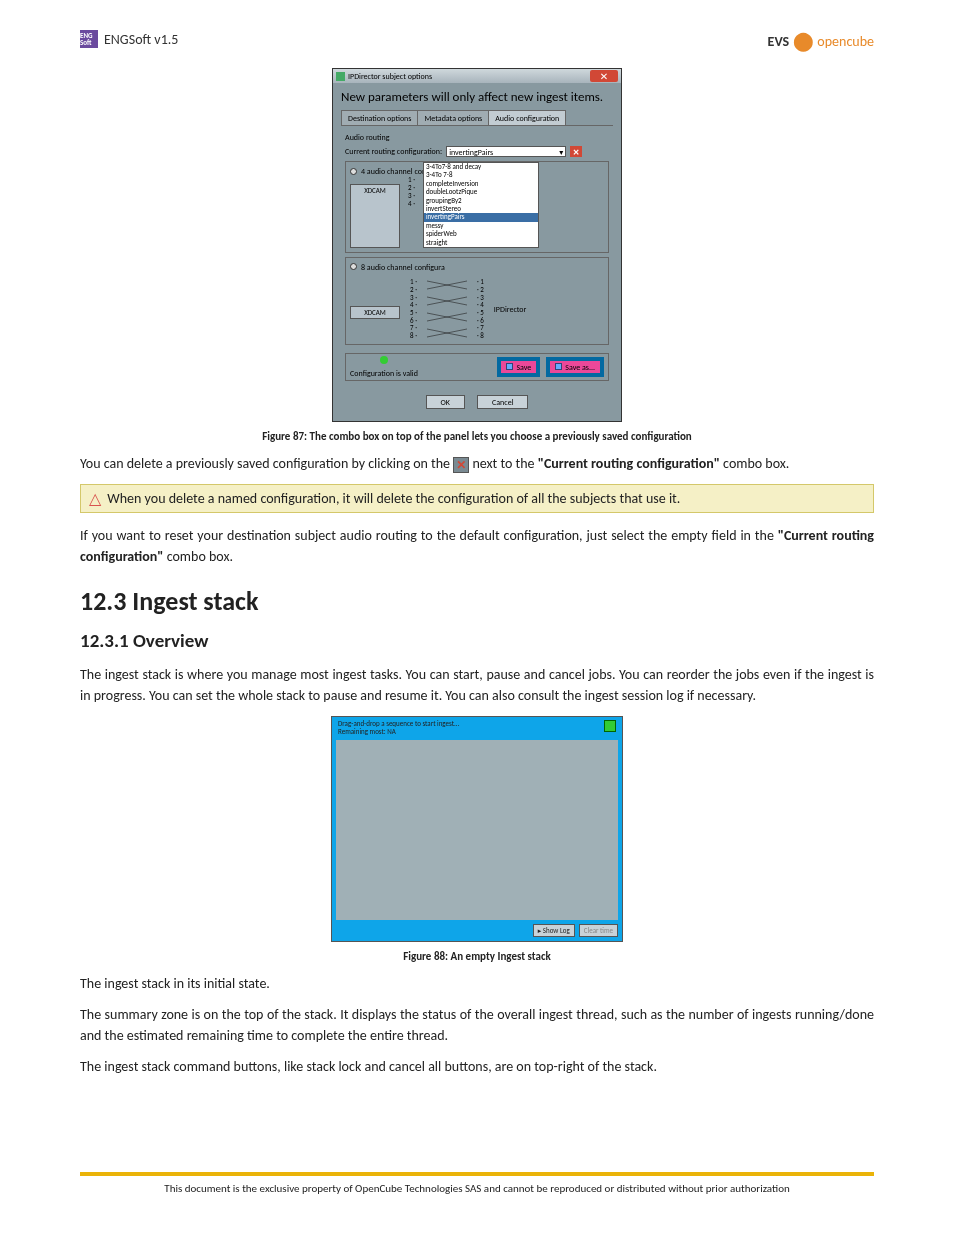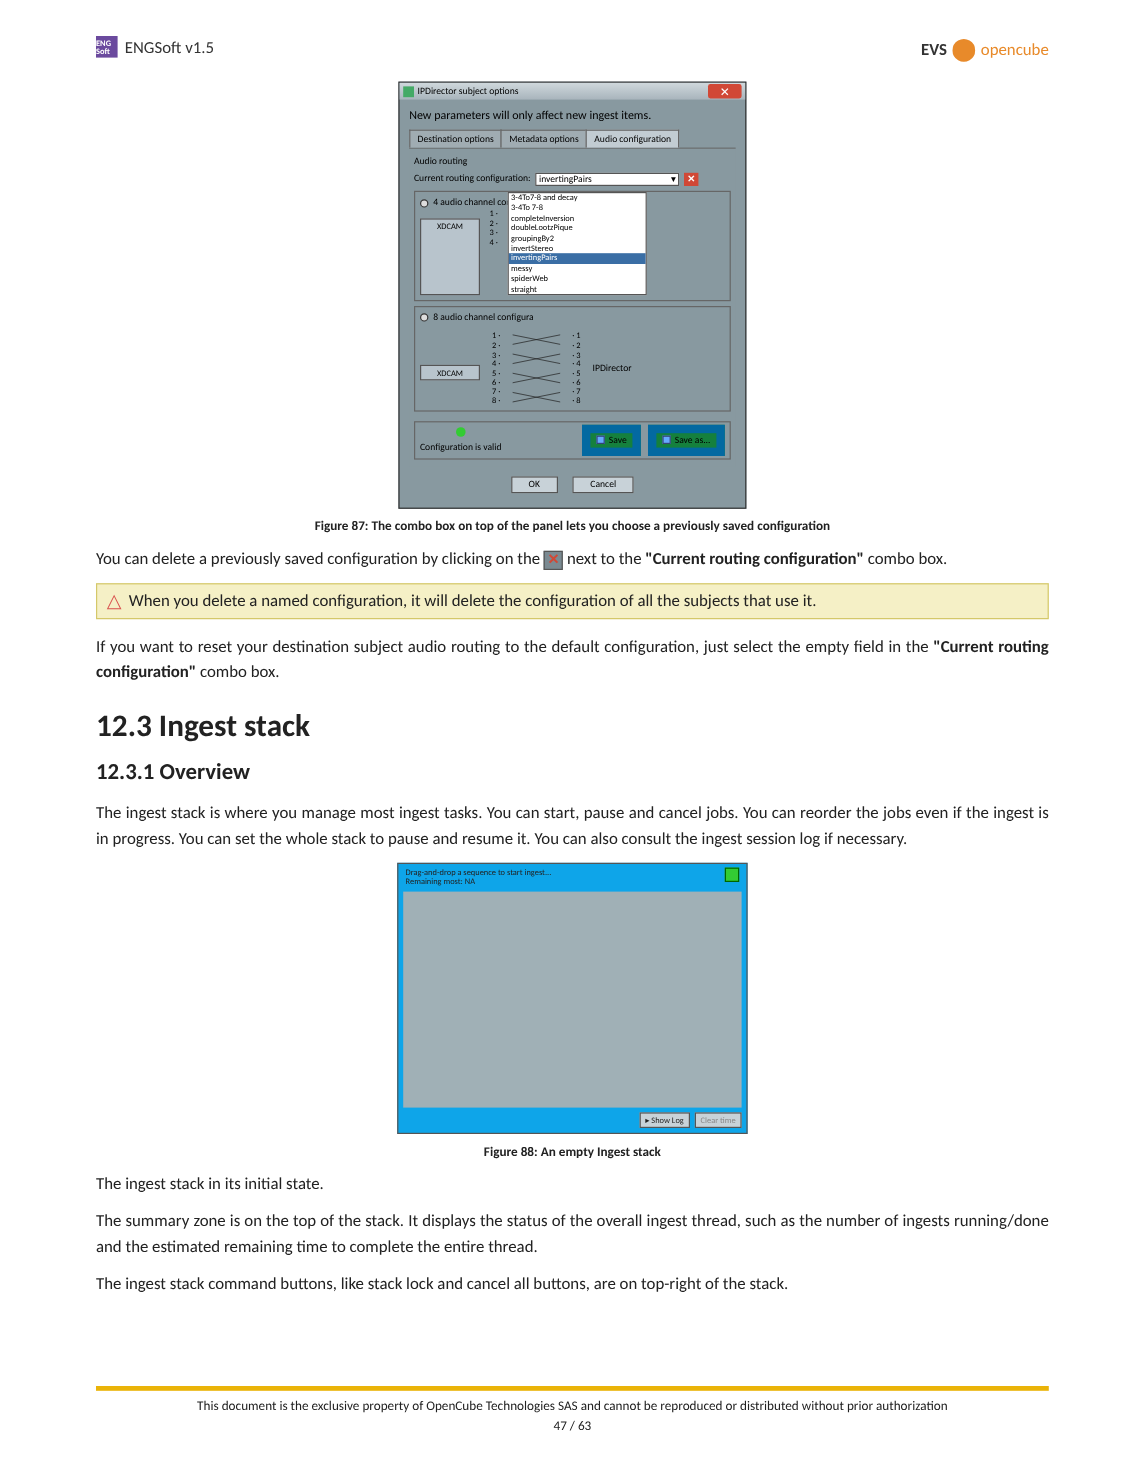--- a/index.html
+++ b/index.html
@@ -46,21 +46,21 @@
     padding: 1px 3px; height: 14px;
   }
   .titlebar-left { display:flex; align-items:center; gap:3px; }
   .tb-icon { width:9px; height:9px; background:#4a6; }
   .close-btn {
     width: 28px; height: 12px; background: #d14836; color:#fff;
     display:flex; align-items:center; justify-content:center; font-size:10px;
     border-radius: 2px;
   }
   .dlg-body { padding: 6px 8px 8px 8px; }
-  .notice { font-size: 10px; margin-bottom: 6px; }
+  .notice { font-size: 13px; margin-bottom: 6px; }
   .tabs { display:flex; border-bottom:1px solid #666; }
   .tab {
     padding: 2px 6px; font-size:8px; background:#a0acb2;
     border:1px solid #666; border-bottom:none; margin-right:-1px;
   }
   .tab.active { background:#c2ccd2; }
   .panel { background:#8899a0; padding: 6px 4px; }
   .subhead { font-size:8px; margin-bottom:4px; }
   .row { display:flex; align-items:flex-start; gap:4px; font-size:8px; margin-bottom:4px; }
   .combo {
@@ -92,21 +92,21 @@
   .numcol { display:flex; flex-direction:column; gap:0; line-height:1.1;}
   .lines { position:relative; width:40px; height:62px; }
   .ipd-label { font-size:8px; }
   .valid-row {
     display:flex; justify-content:space-between; align-items:center;
     margin-top:8px; padding:2px 4px; border:1px solid #666;
   }
   .valid-left{ display:flex; align-items:center; gap:4px;flex-direction:column;}
   .green-dot{ width:8px;height:8px;background:#3c3;border-radius:50%;}
   .small-btn{
-    background:#15803d; border:7px solid #0369a1; padding:1px 5px; font-size:8px;
+    background:#ec4899; border:4px solid #0369a1; padding:1px 5px; font-size:8px;
     display:inline-flex; align-items:center; gap:3px;
   }
   .disk-ic{width:7px;height:7px;background:#6af;border:1px solid #347;}
   .okrow{display:flex;justify-content:center;gap:12px;margin:8px 0 4px 0;}
   .btn-std{background:#c8d2d8;border:1px solid #555;padding:1px 14px;font-size:8px;}
 
   .caption {
     text-align:center; font-weight:bold; font-size:11px; margin:8px 0 10px 0;
   }
 
@@ -311,14 +311,13 @@
 </div>
 
 <div class="caption">Figure 88: An empty Ingest stack</div>
 
 <p class="body">The ingest stack in its initial state.</p>
 <p class="body">The summary zone is on the top of the stack. It displays the status of the overall ingest thread, such as the number of ingests running/done and the estimated remaining time to complete the entire thread.</p>
 <p class="body">The ingest stack command buttons, like stack lock and cancel all buttons, are on top-right of the stack.</p>
 
 <div class="footer">
   <div>This document is the exclusive property of OpenCube Technologies SAS and cannot be reproduced or distributed without prior authorization</div>
-  <div class="pagenum">47 / 63</div>
 </div>
 
 </body></html>

